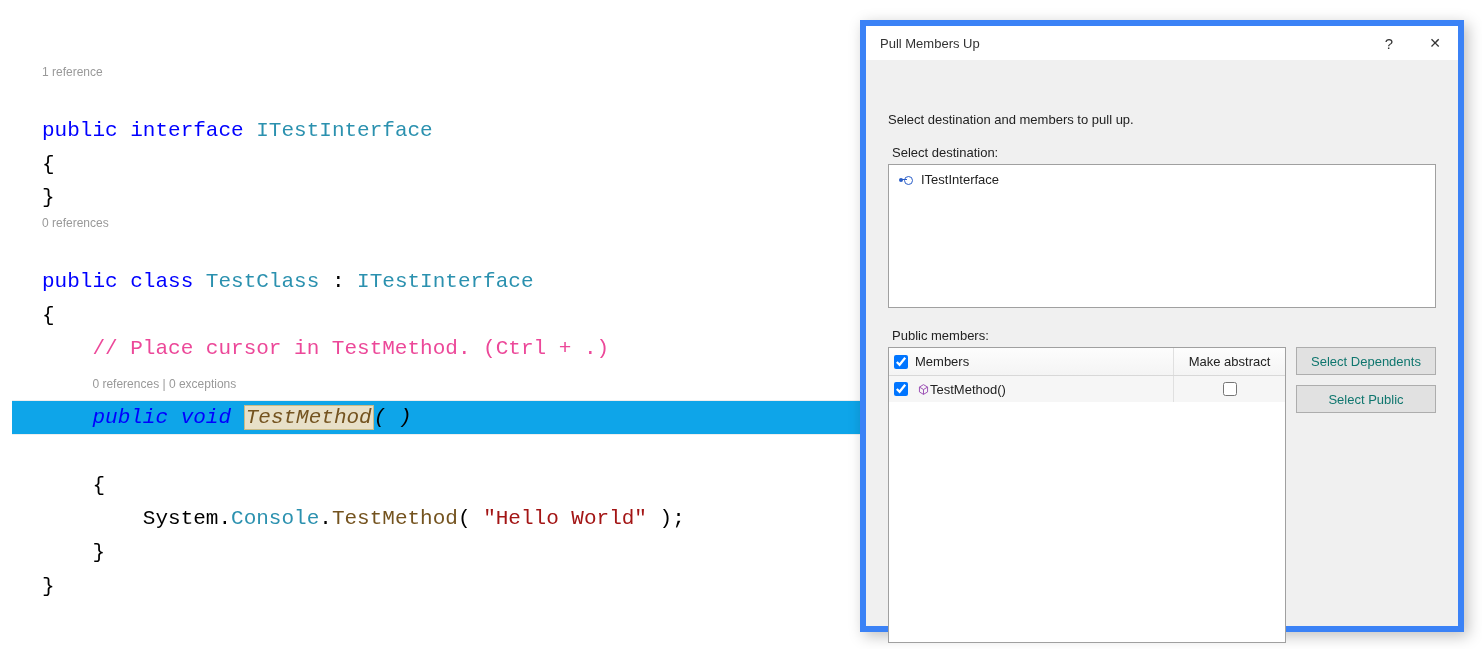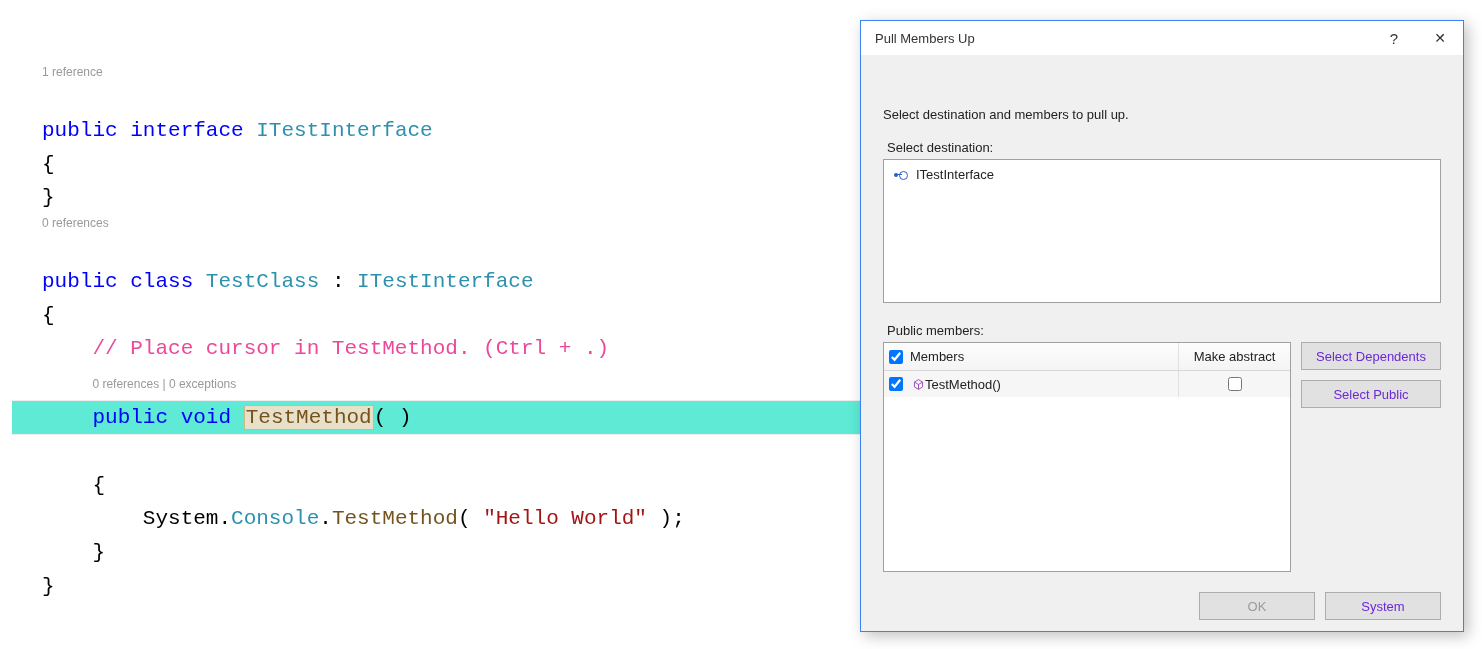--- a/index.html
+++ b/index.html
@@ -33,45 +33,46 @@
     line-height: 1.4;
     display: block;
     white-space: nowrap;
   }
   .kw { color: #0000ff; }
   .type { color: #2b91af; }
   .comment { color: #ec4899; }
   .string { color: #a31515; }
   .method { color: #74531f; }
   .linehl {
-    background: #5eead4;
+    background: #0ea5e9;
     display: block;
     margin-left: -30px;
     padding-left: 30px;
     border-top: 1px solid #eee;
     border-bottom: 1px solid #eee;
+    font-style: italic;
   }
   .boxedword {
     background: #e8e0c8;
     border: 1px solid #c9bb87;
     padding: 0 1px;
   }
   .guide {
     color: #d0d0d0;
   }
 
   
   .dialog {
     position: absolute;
     left: 860px;
     top: 20px;
     width: 604px;
     height: 612px;
     background: #f0f0f0;
-    border: 1px solid #3b82f6;
+    border: 6px solid #3b82f6;
     box-shadow: 4px 4px 14px rgba(0,0,0,0.25);
     display: flex;
     flex-direction: column;
   }
   .titlebar {
     height: 34px;
     background: #ffffff;
     display: flex;
     align-items: center;
     padding-left: 14px;
@@ -156,21 +157,21 @@
     display: flex;
     gap: 10px;
     flex: 1;
   }
   .members-table-wrap {
     flex: 1;
     background: #fff;
     border: 1px solid #a0a0a0;
     display: flex;
     flex-direction: column;
-    height: 230px;
+    height: 296px;
   }
   .members-header {
     display: flex;
     border-bottom: 1px solid #d8d8d8;
     background: linear-gradient(#fdfdfd,#f4f4f4);
     height: 28px;
     align-items: center;
     font-size: 13px;
   }
   .col-sel { width: 24px; display:flex; align-items:center; justify-content:center; }
@@ -193,21 +194,21 @@
     display: flex;
     flex-direction: column;
     gap: 10px;
     width: 140px;
   }
   .btn {
     height: 28px;
     background: #e1e1e1;
     border: 1px solid #adadad;
     font-size: 13px;
-    color: #6d28d9;
+    color: #0f766e;
     display: flex;
     align-items: center;
     justify-content: center;
     cursor: default;
   }
   .btn:disabled, .btn.disabled {
     color: #9a9a9a;
   }
   .dlg-footer {
     display: flex;

